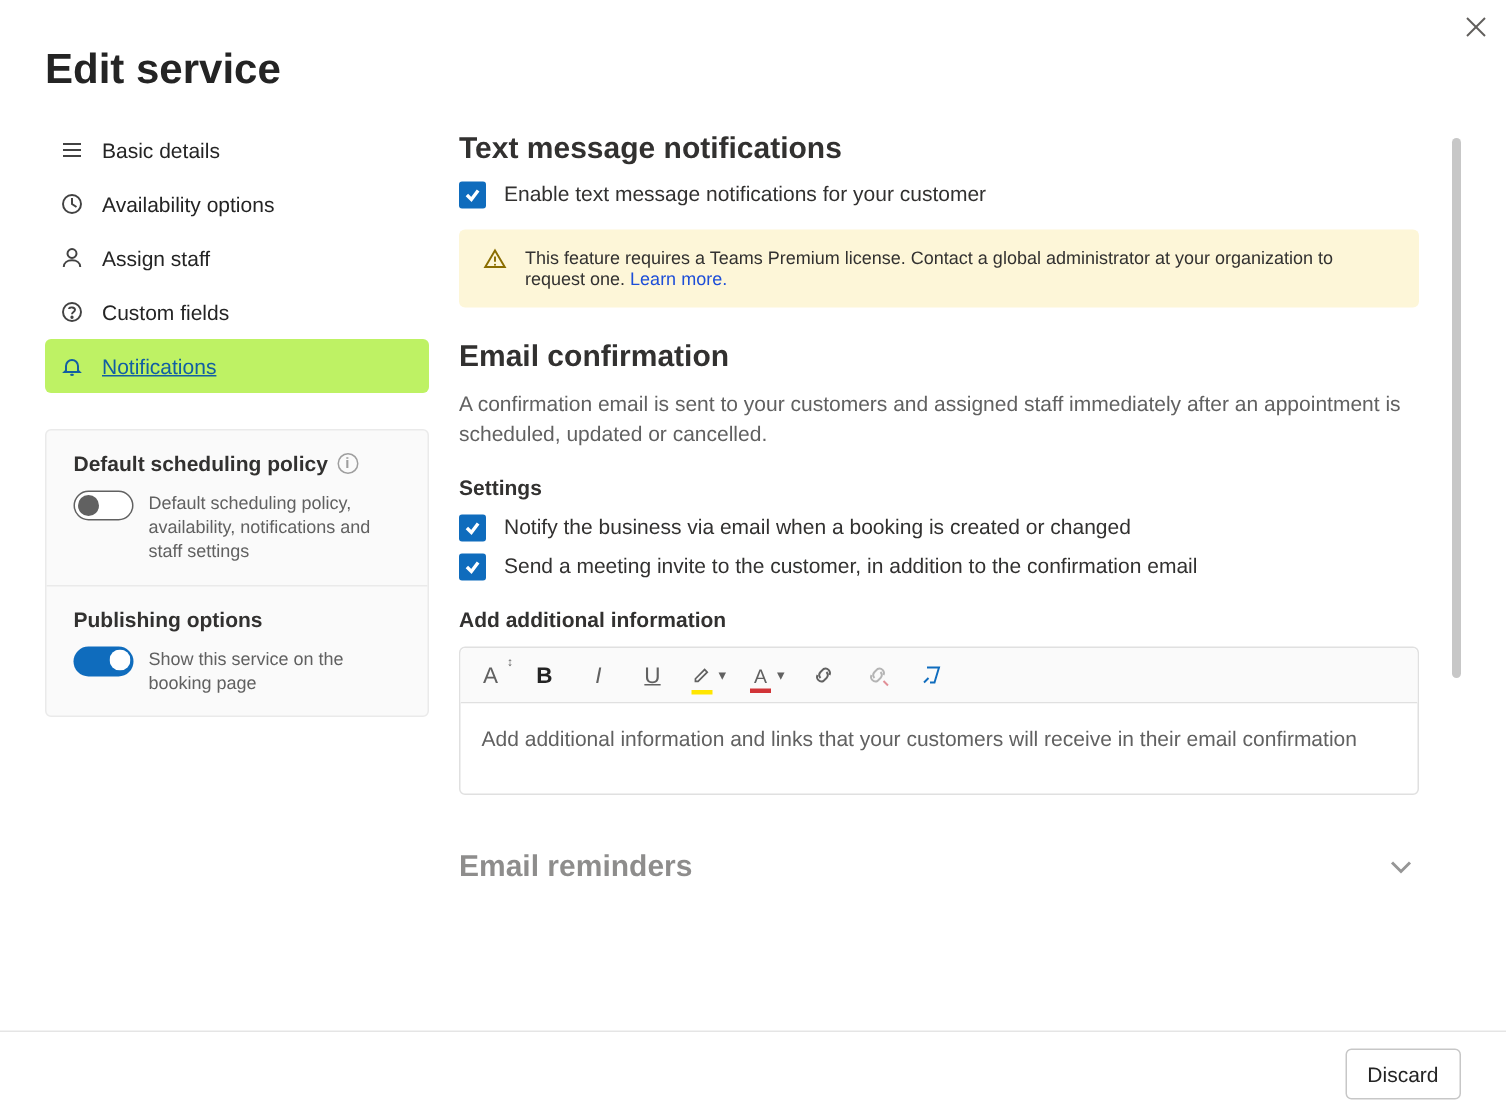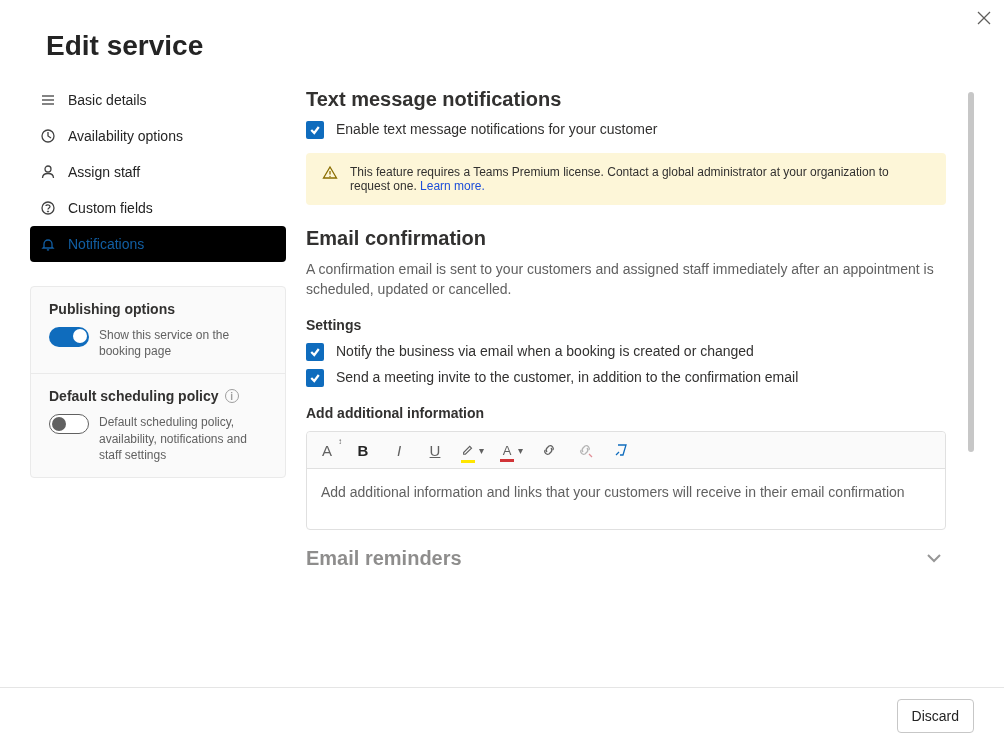--- a/index.html
+++ b/index.html
@@ -16,37 +16,37 @@
     width: 16px; height: 16px; cursor: pointer;
     color: #605e5c;
   }
   .close-x svg { width:16px; height:16px; }
   .dialog {
     padding: 30px 30px 0 30px;
     height: 662px;
     display: flex; flex-direction: column;
   }
   h1.title {
-    margin: 0 0 20px 16px;
+    margin: 0 0 20px 0;
     font-size: 28px; font-weight: 600;
     color: #242424;
   }
   .body {
     flex: 1 1 auto; display: flex; gap: 20px;
     min-height: 0;
   }
   .sidebar { width: 256px; flex: 0 0 256px; }
   .nav { list-style: none; margin: 0; padding: 0; }
   .nav li {
     display: flex; align-items: center; gap: 12px;
     padding: 10px 10px; border-radius: 4px; cursor: pointer;
     font-size: 14px; color: #242424;
   }
   .nav li.active {
-    background: #000000; color: #115ea3;
+    background: #bef264; color: #115ea3; text-decoration: underline;
   }
   .nav li.active .nav-icon { color: #115ea3; }
   .nav-icon { width: 16px; height: 16px; color: #424242; display:flex; align-items:center; justify-content:center; }
   .nav-icon svg { width:16px; height:16px; stroke: currentColor; fill:none; }
 
   .side-card {
     margin-top: 24px;
     border: 1px solid #eaeaea; border-radius: 4px;
     background: #fafafa;
   }
@@ -143,21 +143,21 @@
   .rte-color .bar.red { background:#d13438; }
   .chev { color:#616161; font-size:10px; }
   .rte-body {
     padding: 14px 14px 20px;
     font-size:14px; color:#616161; line-height:1.4;
     min-height: 60px;
   }
 
   .reminders-row {
     display:flex; align-items:center; justify-content:space-between;
-    margin-top: 16px;
+    margin-top: 36px;
     opacity: .55;
   }
   .reminders-row h2.section { margin:0; }
   .chev-down { width:24px; height:24px; color:#424242; cursor:pointer; }
 
   .footer {
     position:absolute; left:0; right:0; bottom:0;
     border-top:1px solid #e5e5e5;
     height:56px;
     display:flex; align-items:center; justify-content:flex-end;
@@ -232,39 +232,39 @@
                 <path d="M7 13.5 a1.5 1.5 0 0 0 2 0" stroke-width="1.3"></path>
               </svg>
           </span>
           <span>Notifications</span>
         </li>
       </ul>
 
       <div class="side-card">
         <div class="side-section">
           <div class="side-heading">
+            <span>Default scheduling policy</span>
+            <span class="info-icon">i</span>
+          </div>
+          <div class="toggle-row">
+            <div class="toggle off">
+                <div class="knob"></div>
+              </div>
+            <div class="toggle-label">Default scheduling policy, availability, notifications and staff settings</div>
+          </div>
+        </div>
+        <div class="side-section">
+          <div class="side-heading">
             <span>Publishing options</span>
           </div>
           <div class="toggle-row">
             <div class="toggle on">
                 <div class="knob"></div>
               </div>
             <div class="toggle-label">Show this service on the booking page</div>
-          </div>
-        </div>
-        <div class="side-section">
-          <div class="side-heading">
-            <span>Default scheduling policy</span>
-            <span class="info-icon">i</span>
-          </div>
-          <div class="toggle-row">
-            <div class="toggle off">
-                <div class="knob"></div>
-              </div>
-            <div class="toggle-label">Default scheduling policy, availability, notifications and staff settings</div>
           </div>
         </div>
       </div>
     </div>
 
     <div class="main">
       <div class="main-inner">
 
         <h2 class="section">Text message notifications</h2>
         <div class="check-row">

